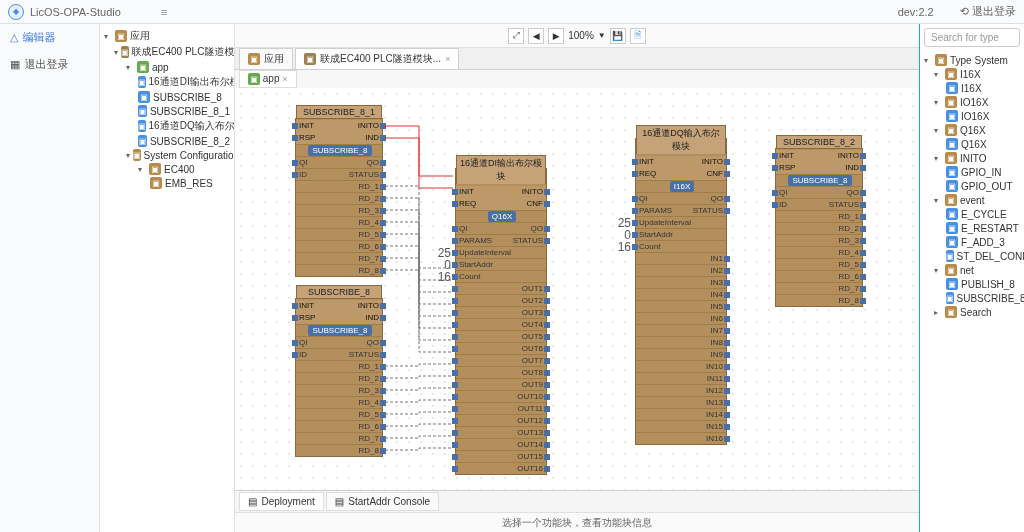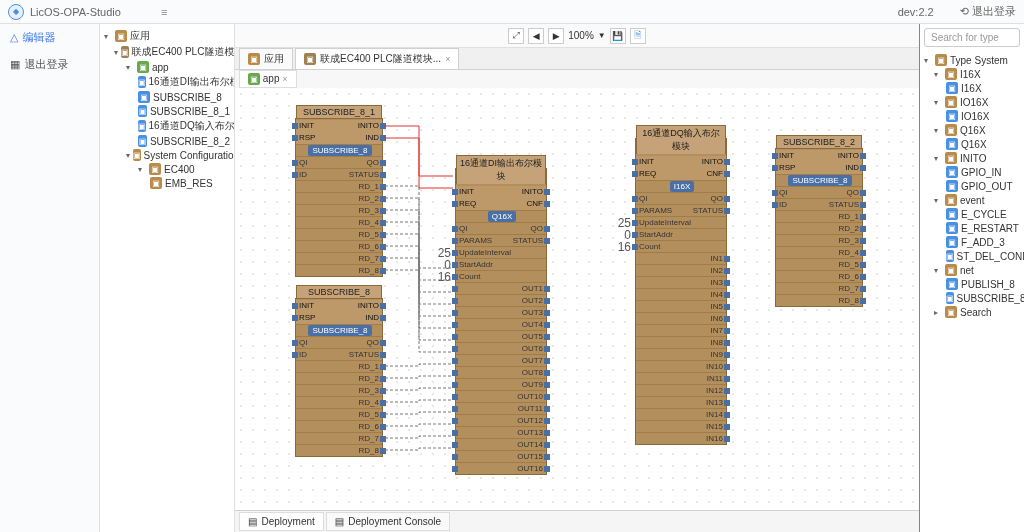--- a/index.html
+++ b/index.html
@@ -586,23 +586,24 @@
         </svg>
       </div>
 
     <div class="bottom-tabs">
       <div class="bottom-tab active">
           <span>▤</span>
           <span>Deployment</span>
         </div>
       <div class="bottom-tab">
           <span>▤</span>
-          <span>Deployment Console</span>
+          <span>StartAddr Console</span>
         </div>
     </div>
+    <div class="status-bar">选择一个功能块，查看功能块信息</div>
   </div>
 
   <div class="sidebar-right">
     <div class="search-box">Search for type</div>
     <div class="type-tree">
       <div class="tree-item">
           <span class="tree-caret">▾</span>
           <span class="tree-icon icon-folder">▣</span>
           <span>Type System</span>
         </div>

